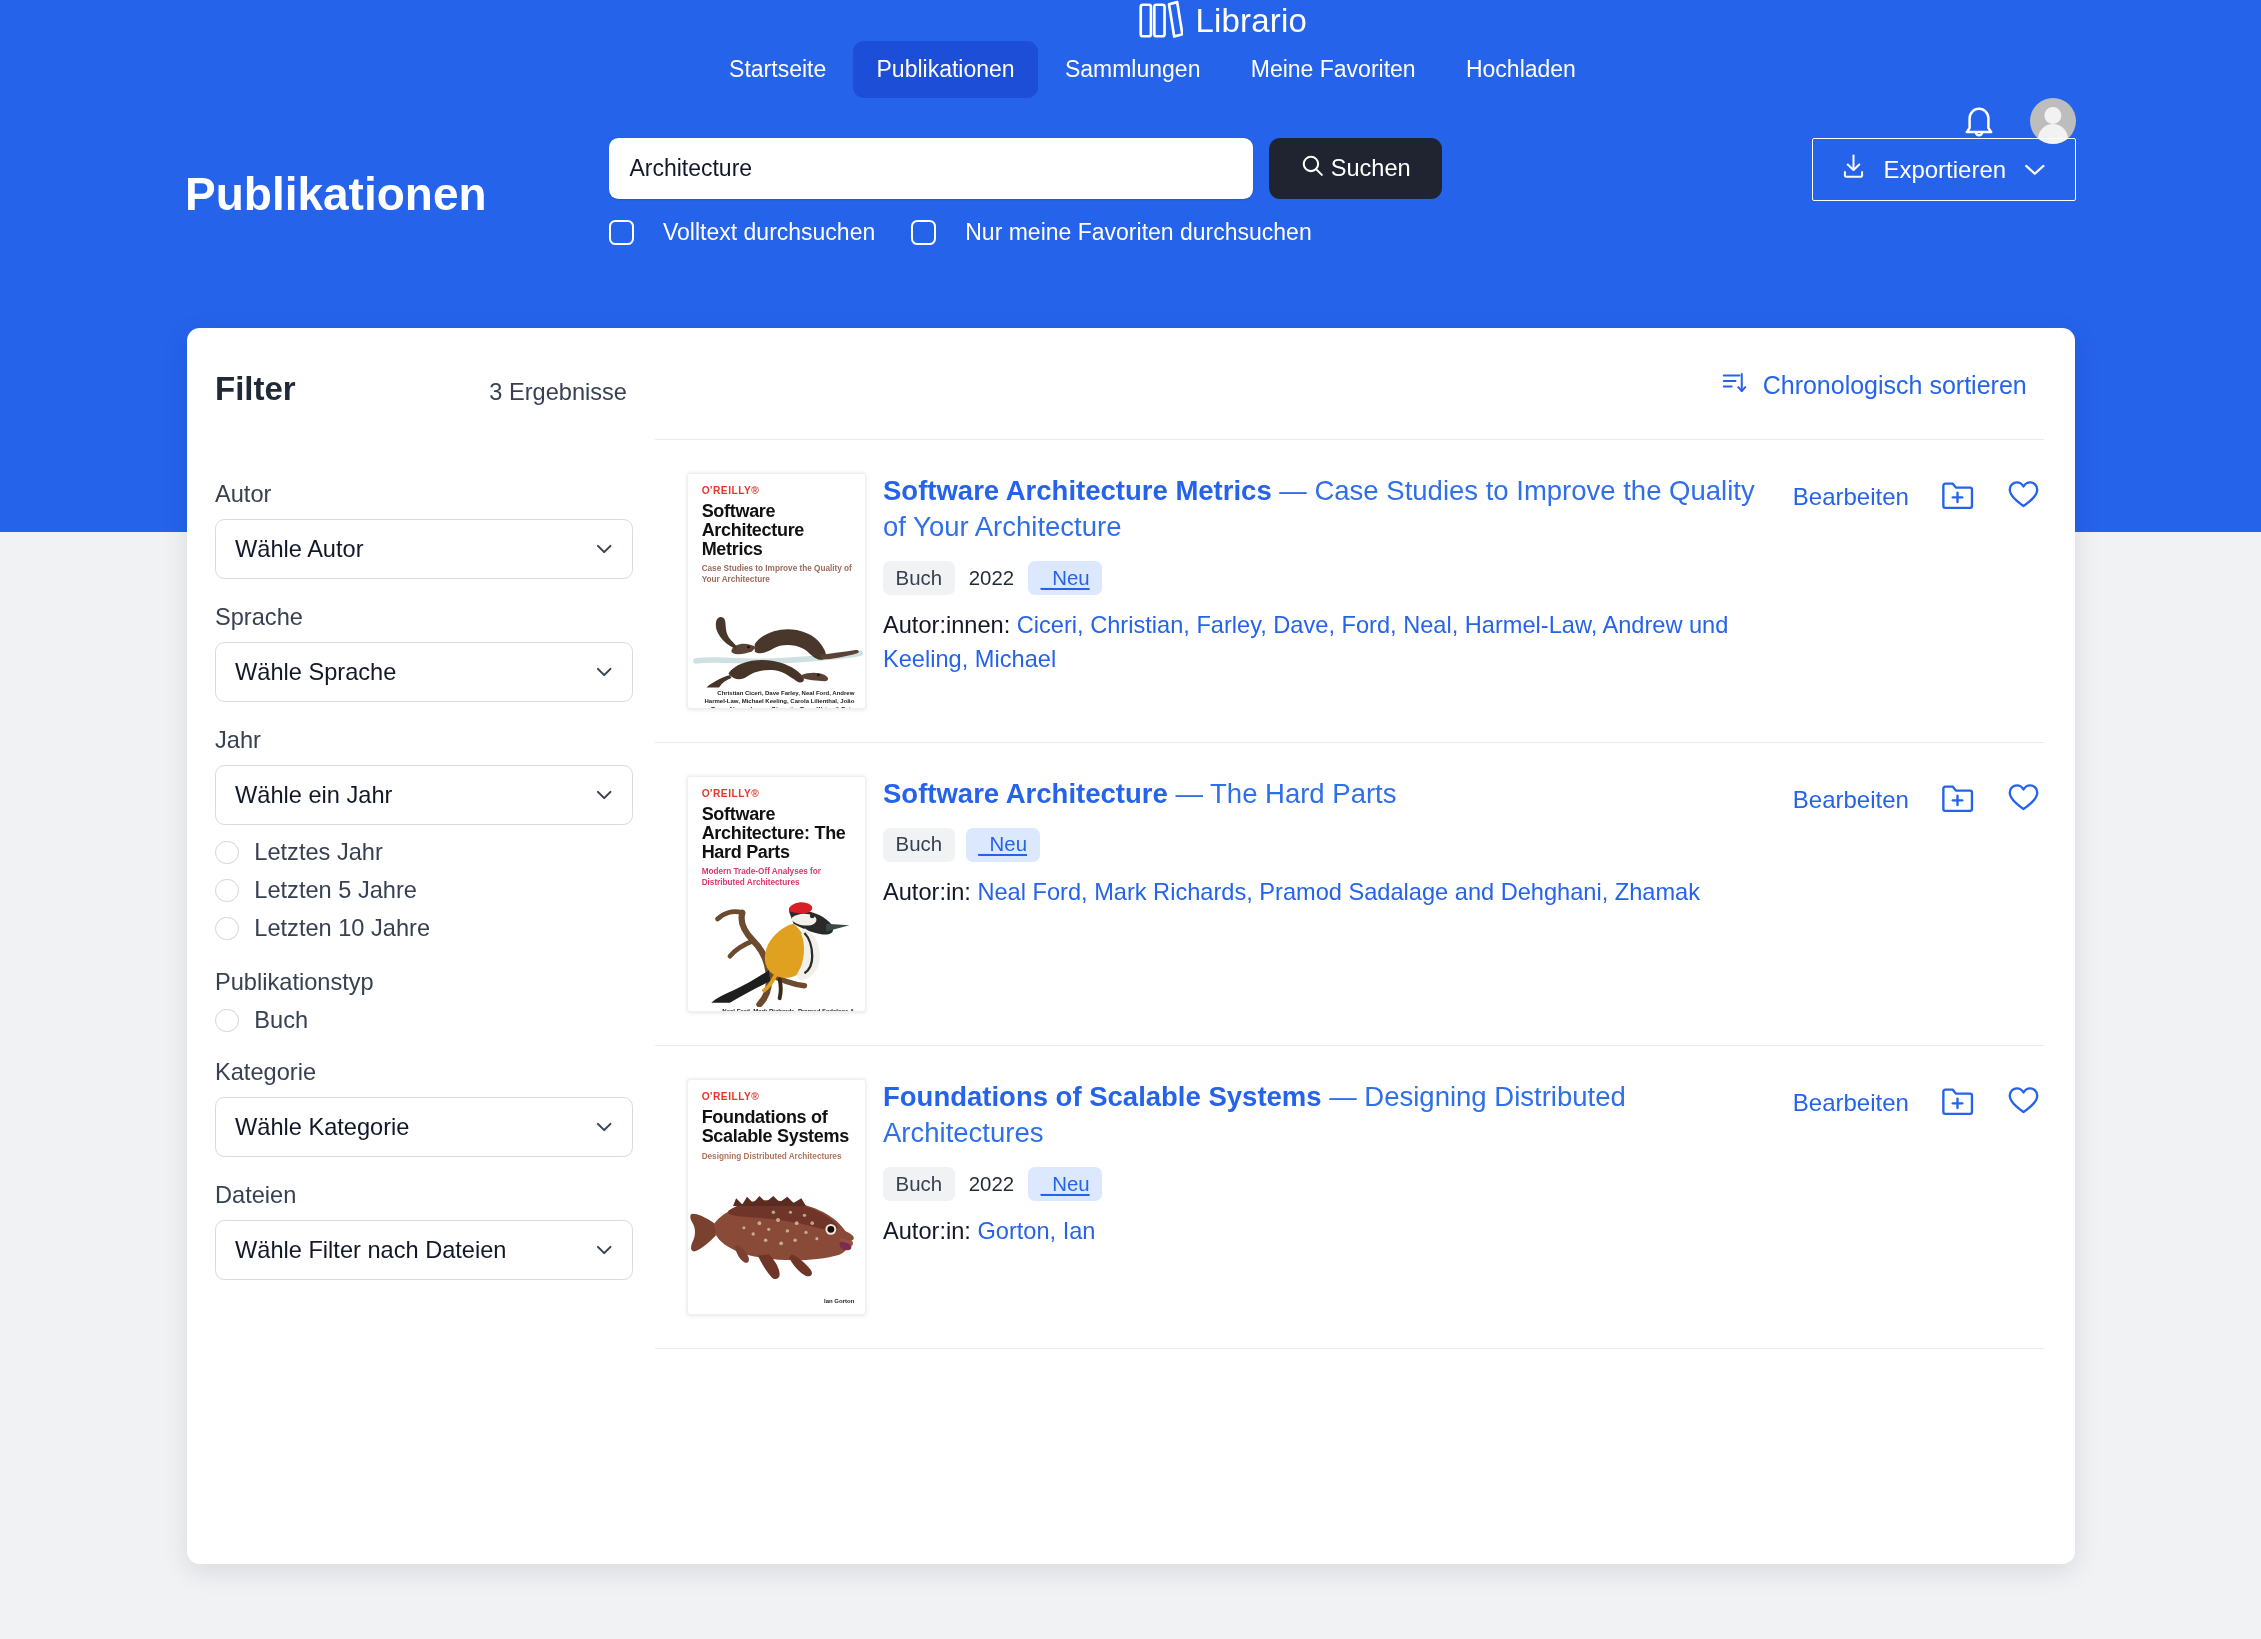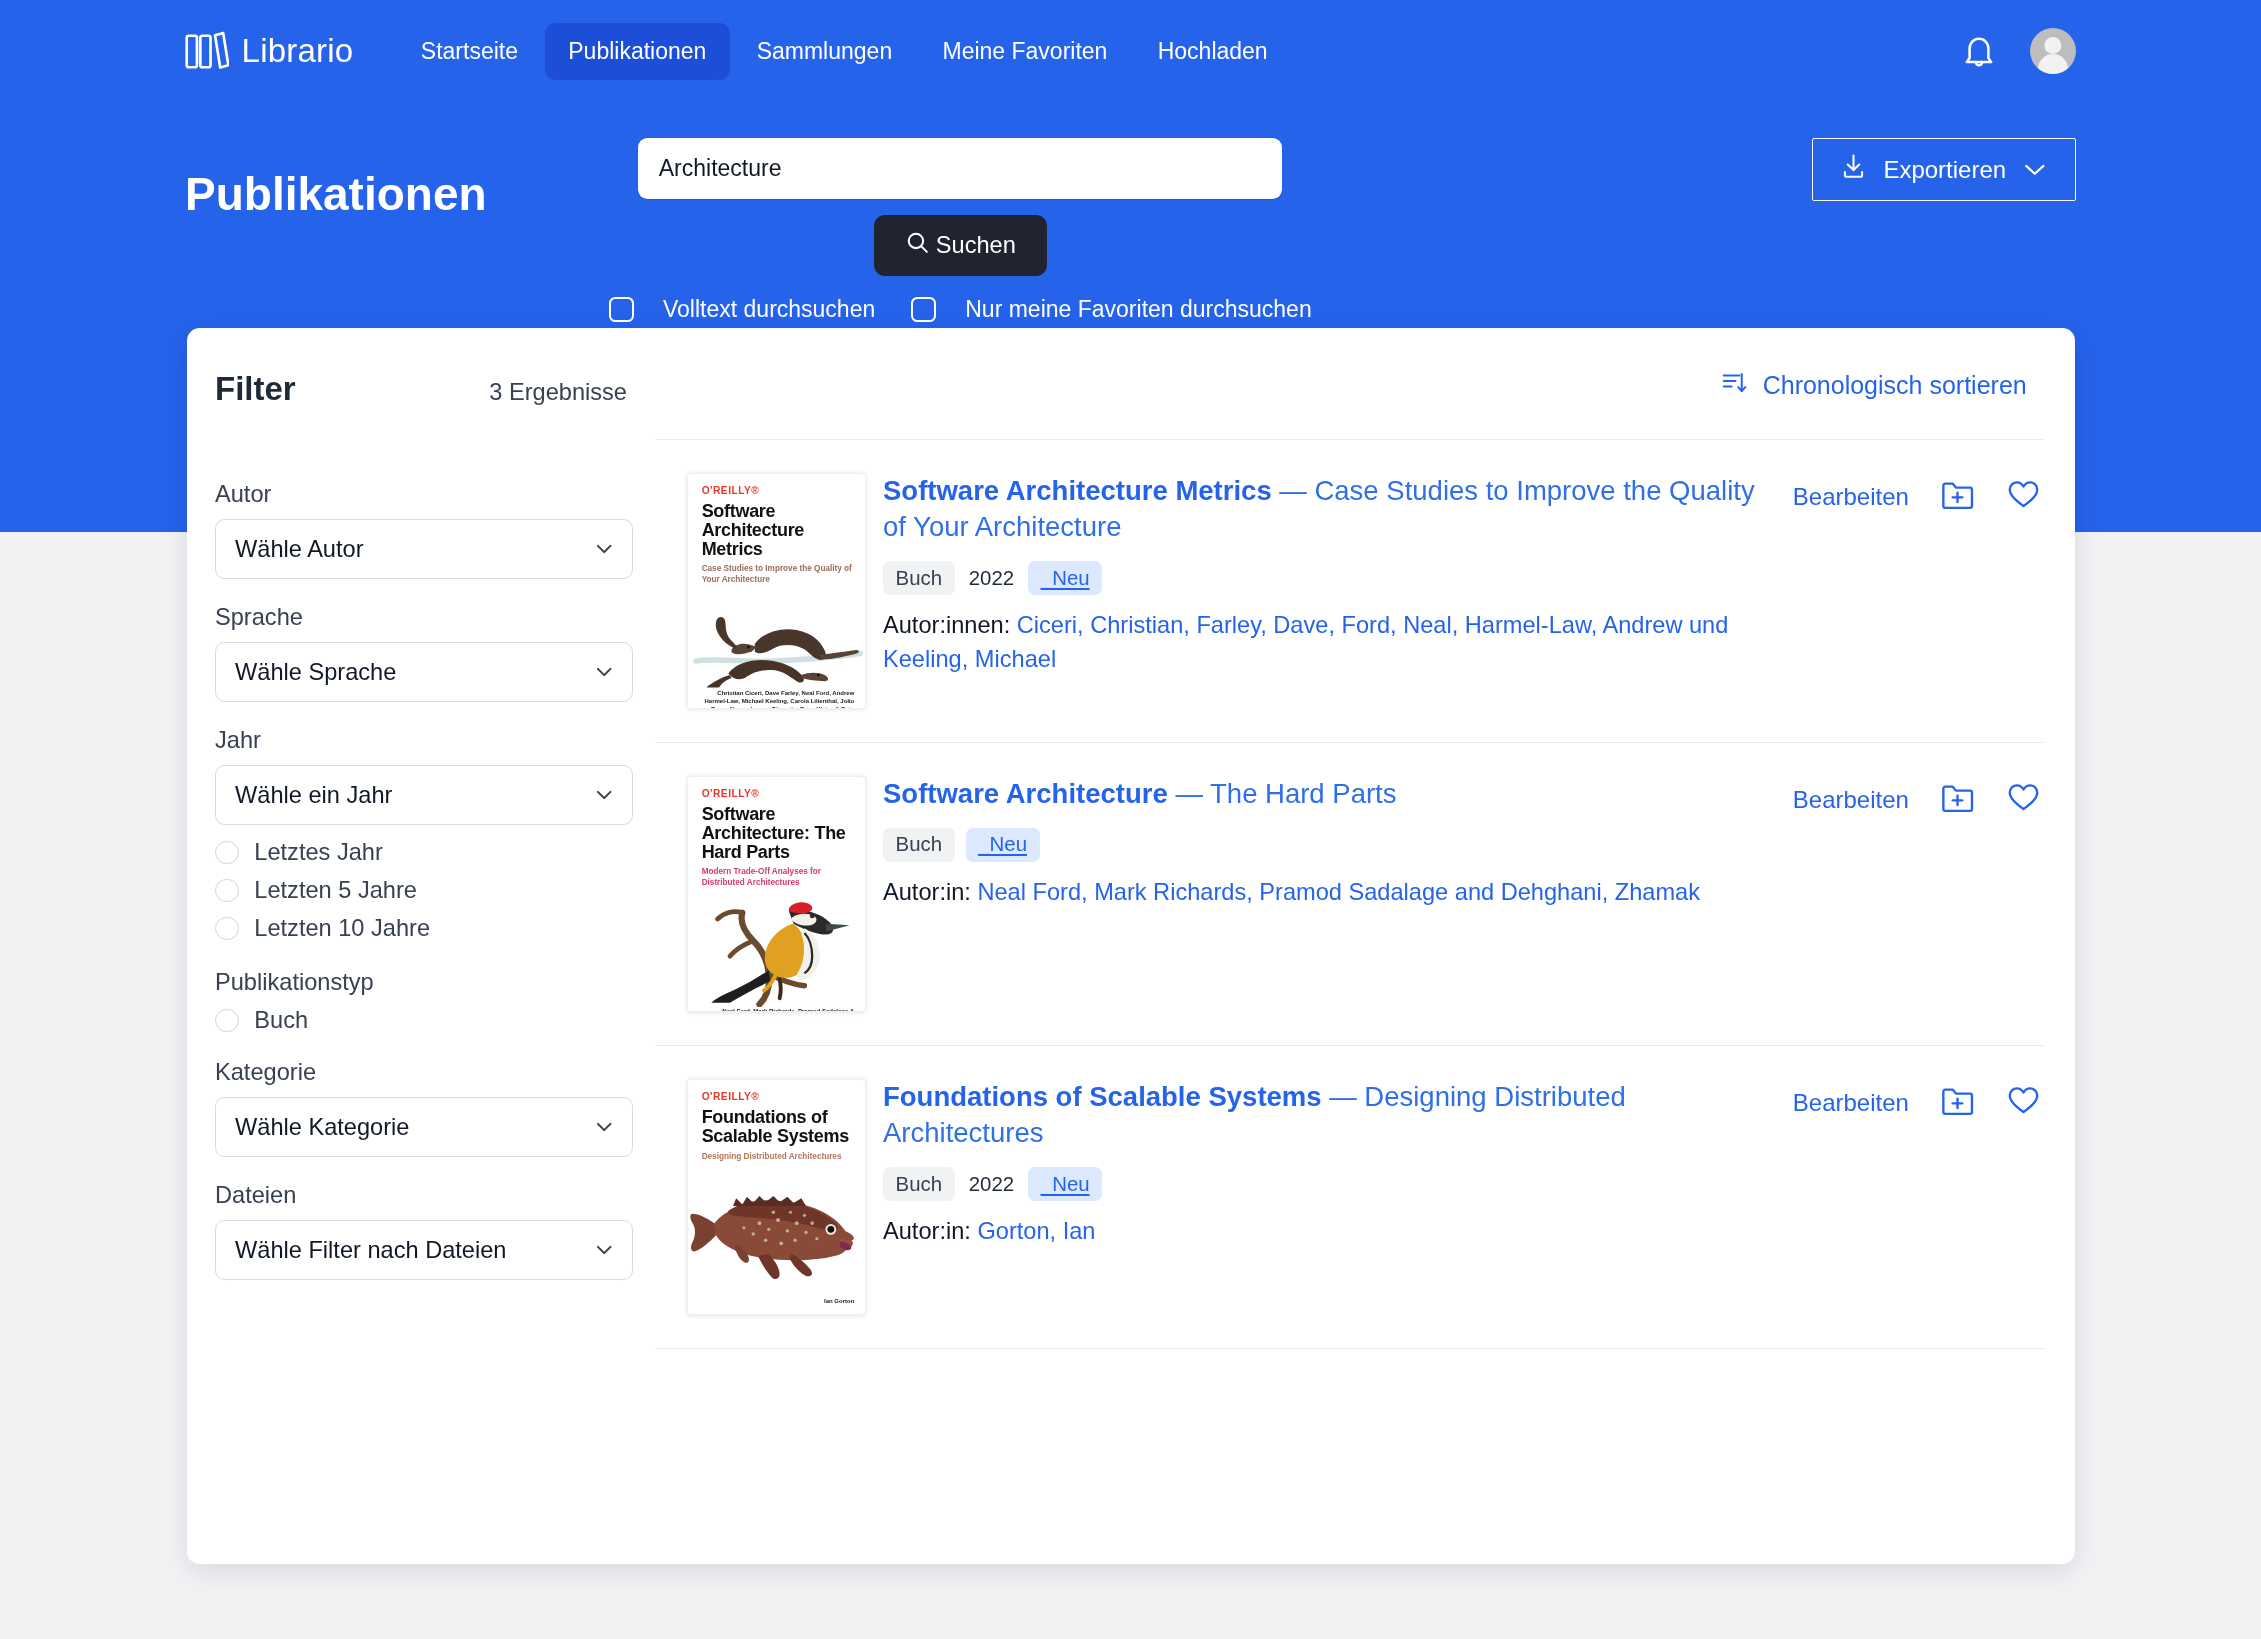--- a/index.html
+++ b/index.html
@@ -17,21 +17,21 @@
   
   .hero {
     position: absolute; left:0; top:0;
     width: 2261px; height: 532px;
     background: #2563eb;
   }
 
   
   .navbar {
     position: absolute; left:0; top:0; width:2261px; height:102px;
-    display:flex; align-items:center;
+    display:flex; align-items:center;flex-direction:column;
   }
   .brand {
     display:flex; align-items:center; gap:12.6px;
     margin-left: 185px;
   }
   .brand-logo { width:44px; height:41px; display:block; }
   .brand-name {
     color:#fff; font-size:33px; font-weight:400; letter-spacing:0.2px;
     white-space:nowrap;
   }
@@ -64,21 +64,21 @@
   
   .hero-row {
     position:absolute; left:0; top:138px; width:2261px;
     display:flex; align-items:flex-start;
   }
   .page-title {
     margin-left:185px; width:487px;
     color:#fff; font-size:46px; font-weight:700; line-height:1.1;
   }
   .search-block { margin-left:-63px; }
-  .search-row { display:flex; align-items:center; gap:15.7px;flex-direction:column; }
+  .search-row { display:flex; align-items:center; gap:15.7px; }
   .search-input {
     width:644px; height:61px; border-radius:9.4px; border:none;
     background:#fff; font-size:23px; color:#111827;
     padding:0 20.4px; font-family:"Liberation Sans", sans-serif;
     box-shadow: 0 0.8px 1.6px rgba(0,0,0,.12);
   }
   .search-input::placeholder { color:#9ca3af; }
   .search-btn {
     height:61px; min-width:173px; border-radius:11px; border:none;
     background:#1f2430; color:#fff; font-size:23.6px;

